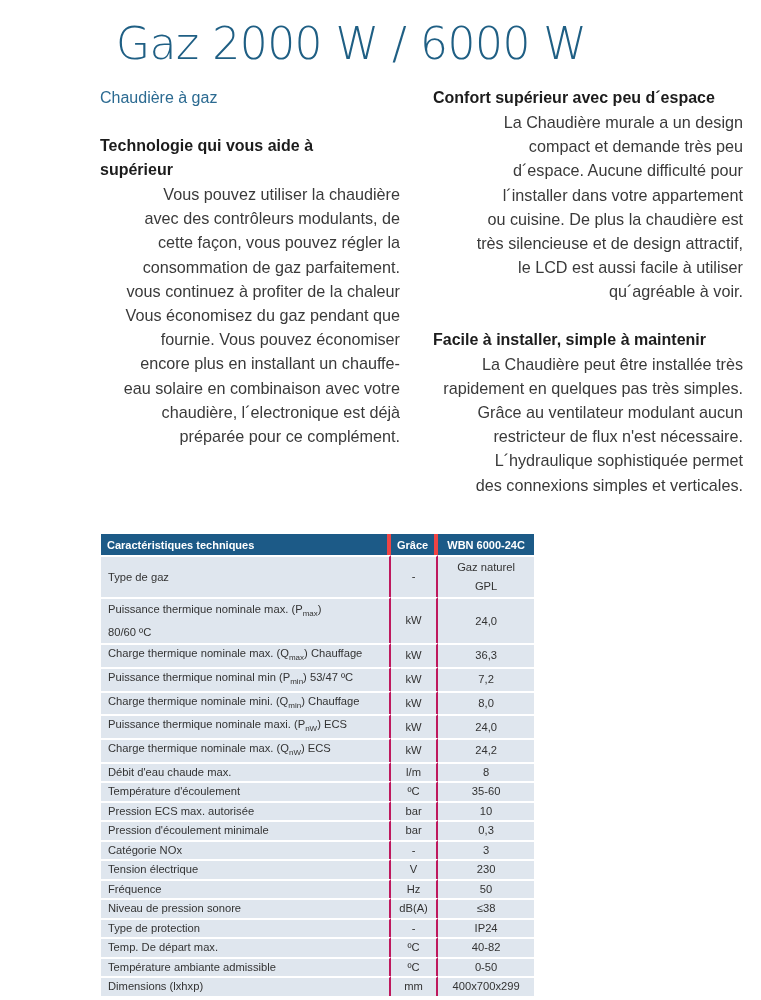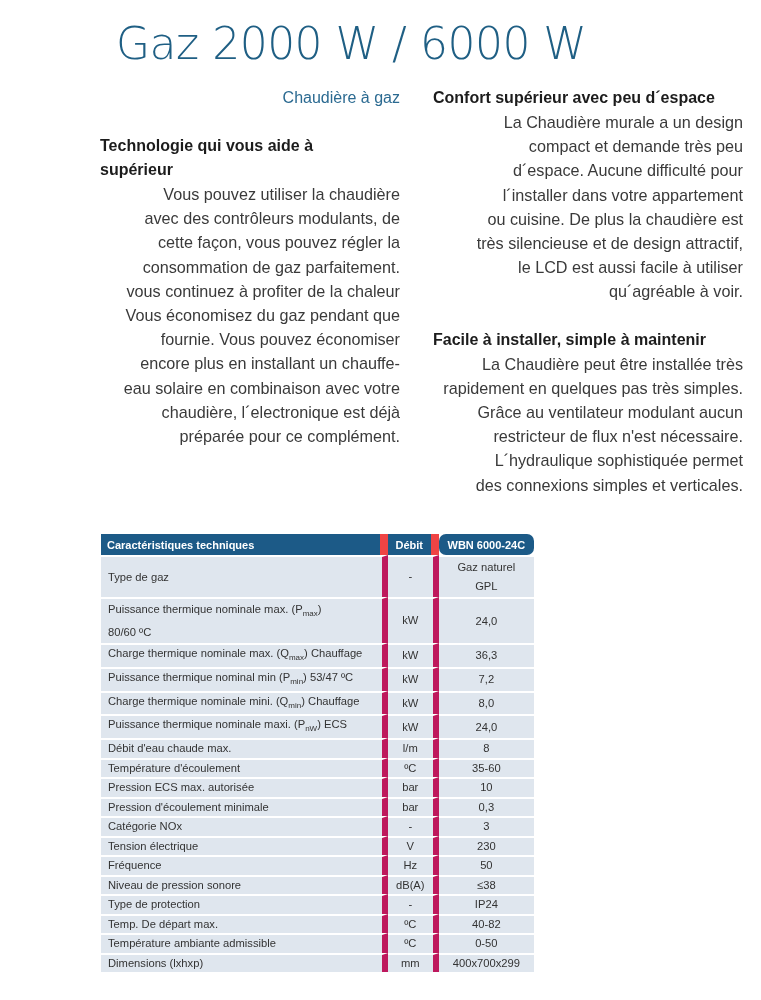--- a/index.html
+++ b/index.html
@@ -4,35 +4,35 @@
 <style>
   html, body { margin: 0; padding: 0; background: #ffffff; }
   body { width: 761px; height: 1000px; position: relative; overflow: hidden;
          font-family: "Liberation Sans", "DejaVu Sans", sans-serif; color: #2b2b2b; }
   .title { position: absolute; left: 100px; top: 2px; margin: 16px;
            font-family: "DejaVu Sans", sans-serif; font-weight: 200;
            font-size: 44px; letter-spacing: -0.5px; color: #1f5f84; line-height: 52px; }
   .col { position: absolute; top: 86px; }
   .col-left { left: 100px; width: 300px; }
   .col-right { left: 433px; width: 310px; }
-  .subtitle { color: #2b6a91; font-size: 16px; line-height: 24px; margin: 0 0 24px 0; text-align: right; }
+  .subtitle { color: #2b6a91; font-size: 16px; line-height: 24px; margin: 0 0 24px 0; }
   .sec-h { font-weight: bold; font-size: 16px; line-height: 24px; color: #1c1c1c; margin: 0; }
   .sec-p { font-size: 16.2px; line-height: 24.2px; color: #3a3a3a; margin: 0; }
   .sec-p span { display: block; white-space: nowrap; text-align: right; }
   .gap { height: 24px; }
 
   .table { position: absolute; left: 101px; top: 534px; width: 433px;
            border-collapse: separate; border-spacing: 0; font-size: 11.2px; }
   .table th { background: #1c5a87; color: #ffffff; font-weight: bold; height: 21px;
               padding: 0 6px; text-align: left; font-size: 11px;
-              border-right: 8px solid #ef4444; }
-  .table th:last-child { border-right: none; border-radius: 7px; }
+              border-right: 4px solid #ef4444; }
+  .table th:last-child { border-right: none; }
   .table th.c2, .table th.c3 { text-align: center; }
   .table td { background: #dfe6ee; color: #333; padding: 0 7px; height: 17.5px;
-              border-top: 2px solid #ffffff; border-right: 6px solid #be185d; line-height: 17.5px; }
+              border-top: 2px solid #ffffff; border-right: 2px solid #be185d; line-height: 17.5px; }
   .table td:last-child { border-right: none; }
   .table td.c2, .table td.c3 { text-align: center; }
   .c1 { width: 276px; }
   .c2 { width: 31px; }
   .c3 { width: 82px; }
   .table td.multi { line-height: 19px; padding-top: 1px; padding-bottom: 1px; }
 </style>
 </head>
 <body>
 
@@ -86,21 +86,21 @@
       <span>L´hydraulique sophistiquée permet</span>
       <span>des connexions simples et verticales.</span>
     </p>
   </div>
 </div>
 
 <table class="table">
   <thead>
     <tr>
       <th class="c1">Caractéristiques techniques</th>
-      <th class="c2">Débit</th>
+      <th class="c2">Grâce</th>
       <th class="c3">WBN 6000-24C</th>
     </tr>
   </thead>
   <tbody id="spec-body">
       <tr>
         <td class="c1 multi"><span>Type de gaz</span></td>
         <td class="c2">-</td>
         <td class="c3 multi"><span>Gaz naturel</span><br><span>GPL</span></td>
       </tr>
       <tr>
@@ -120,20 +120,25 @@
       </tr>
       <tr>
         <td class="c1"><span>Charge thermique nominale mini. (Q</span><sub style="font-size: 8px;">min</sub><span>) Chauffage</span></td>
         <td class="c2">kW</td>
         <td class="c3"><span>8,0</span></td>
       </tr>
       <tr>
         <td class="c1"><span>Puissance thermique nominale maxi. (P</span><sub style="font-size: 8px;">nW</sub><span>) ECS</span></td>
         <td class="c2">kW</td>
         <td class="c3"><span>24,0</span></td>
+      </tr>
+      <tr>
+        <td class="c1"><span>Charge thermique nominale max. (Q</span><sub style="font-size: 8px;">nW</sub><span>) ECS</span></td>
+        <td class="c2">kW</td>
+        <td class="c3"><span>24,2</span></td>
       </tr>
       <tr>
         <td class="c1"><span>Débit d'eau chaude max.</span></td>
         <td class="c2">l/m</td>
         <td class="c3"><span>8</span></td>
       </tr>
       <tr>
         <td class="c1"><span>Température d'écoulement</span></td>
         <td class="c2">ºC</td>
         <td class="c3"><span>35-60</span></td>

